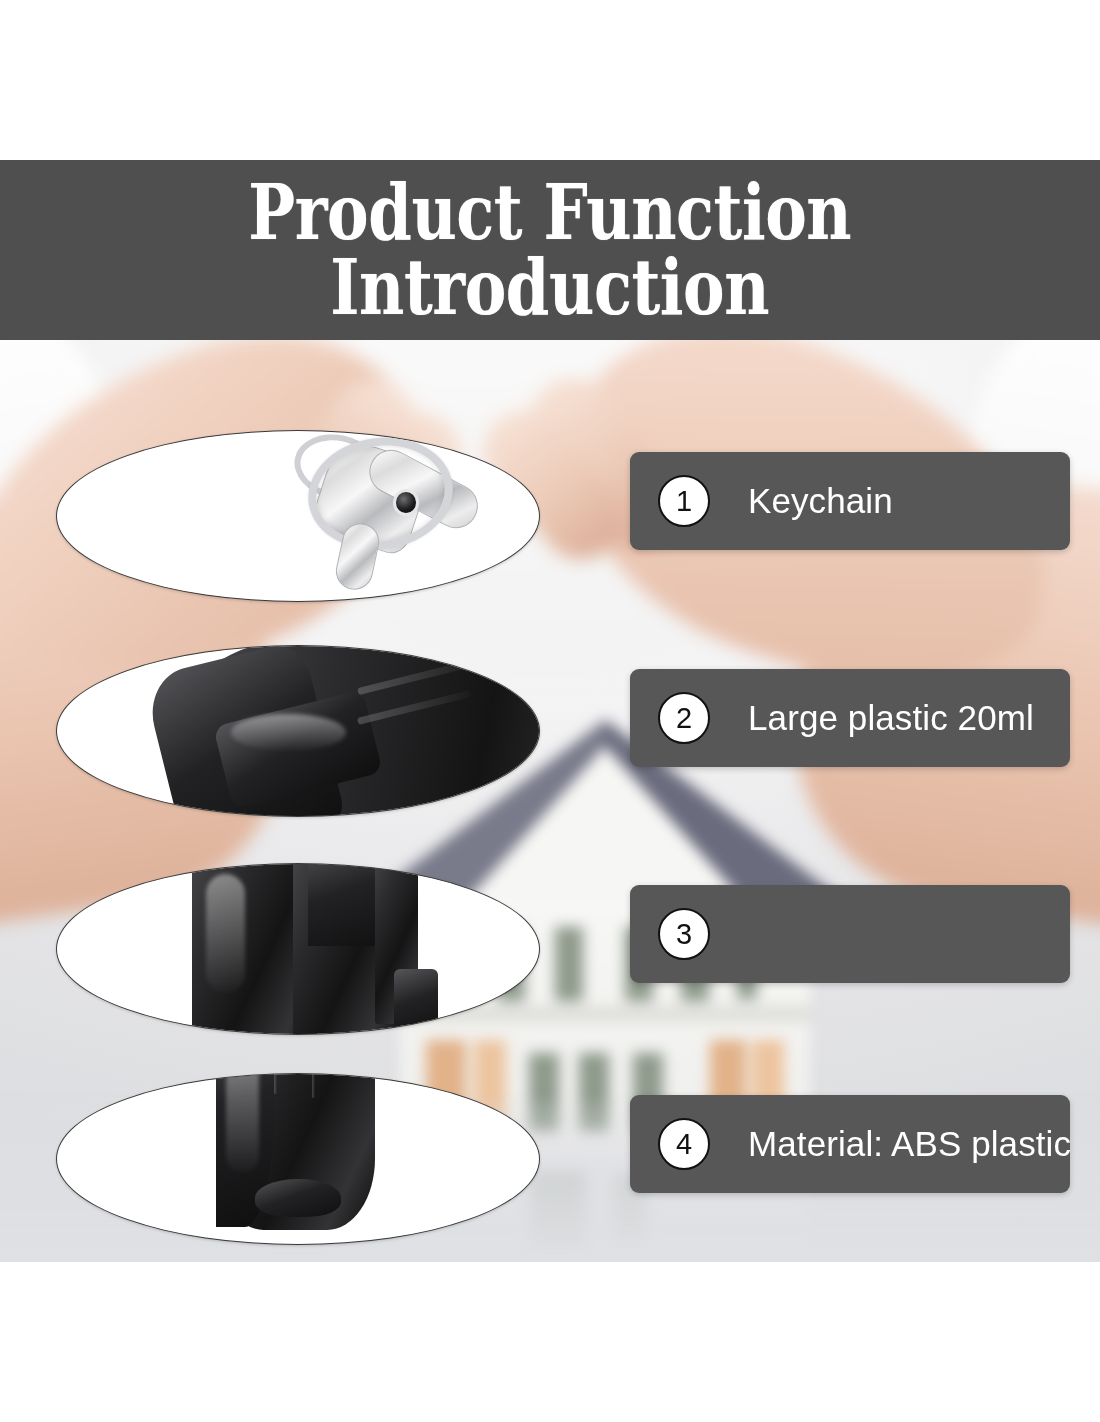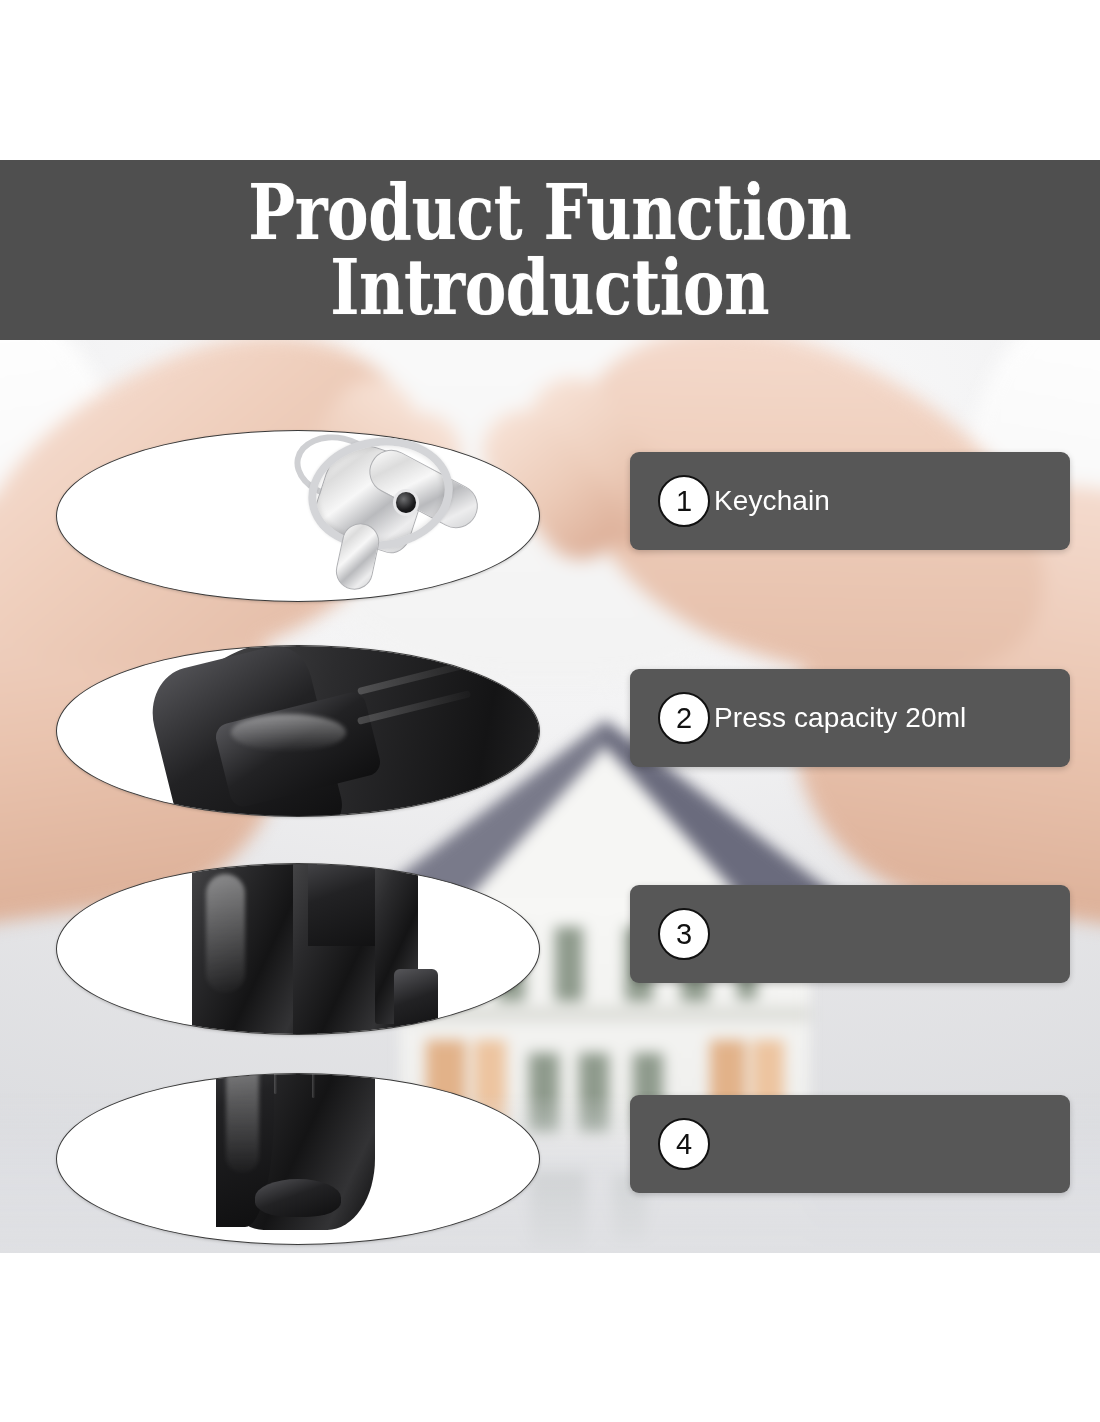--- a/index.html
+++ b/index.html
@@ -3,21 +3,21 @@
 <meta charset="utf-8">
 <style>
   html,body{margin:0;padding:0;background:#ffffff;}
   body{
     font-family:"Liberation Sans", sans-serif;
     -webkit-font-smoothing:antialiased;
   }
   .page{
     position:relative;
     width:1100px;
-    height:1253px;
+    height:1422px;
     background:#ffffff;
     overflow:hidden;
   }
 
   
   .title-band{
     position:absolute;
     left:0; top:160px;
     width:1100px; height:180px;
     background:#4f4f4f;
@@ -254,23 +254,23 @@
     border:2.5px solid #111111;
     color:#111111;
     font-size:29px;
     font-weight:400;
     display:flex;
     align-items:center;
     justify-content:center;
     line-height:1;
   }
   .ltext{
-    margin-left:4px;
+    margin-left:38px;
     color:#ffffff;
-    font-size:28px;
+    font-size:35px;
     font-weight:400;
     letter-spacing:0.1px;
     white-space:nowrap;
   }
 </style>
 </head>
 <body>
 
 <div class="page">
 
@@ -363,25 +363,26 @@
       <div class="blk-soft" style="left:41%; top:62%; width:18%; height:22%; border-radius:50% 50% 40% 40%;"></div>
     </div>
 
     <div class="label" style="top:112px;">
       <div class="num">1</div>
       <div class="ltext">Keychain</div>
     </div>
 
     <div class="label" style="top:329px;">
       <div class="num">2</div>
-      <div class="ltext">Press capacity 20ml</div>
+      <div class="ltext">Large plastic 20ml</div>
     </div>
 
     <div class="label" style="top:545px;">
       <div class="num">3</div>
     </div>
 
     <div class="label" style="top:755px;">
       <div class="num">4</div>
+      <div class="ltext">Material: ABS plastic</div>
     </div>
 
   </div>
 </div>
 
 </body></html>

